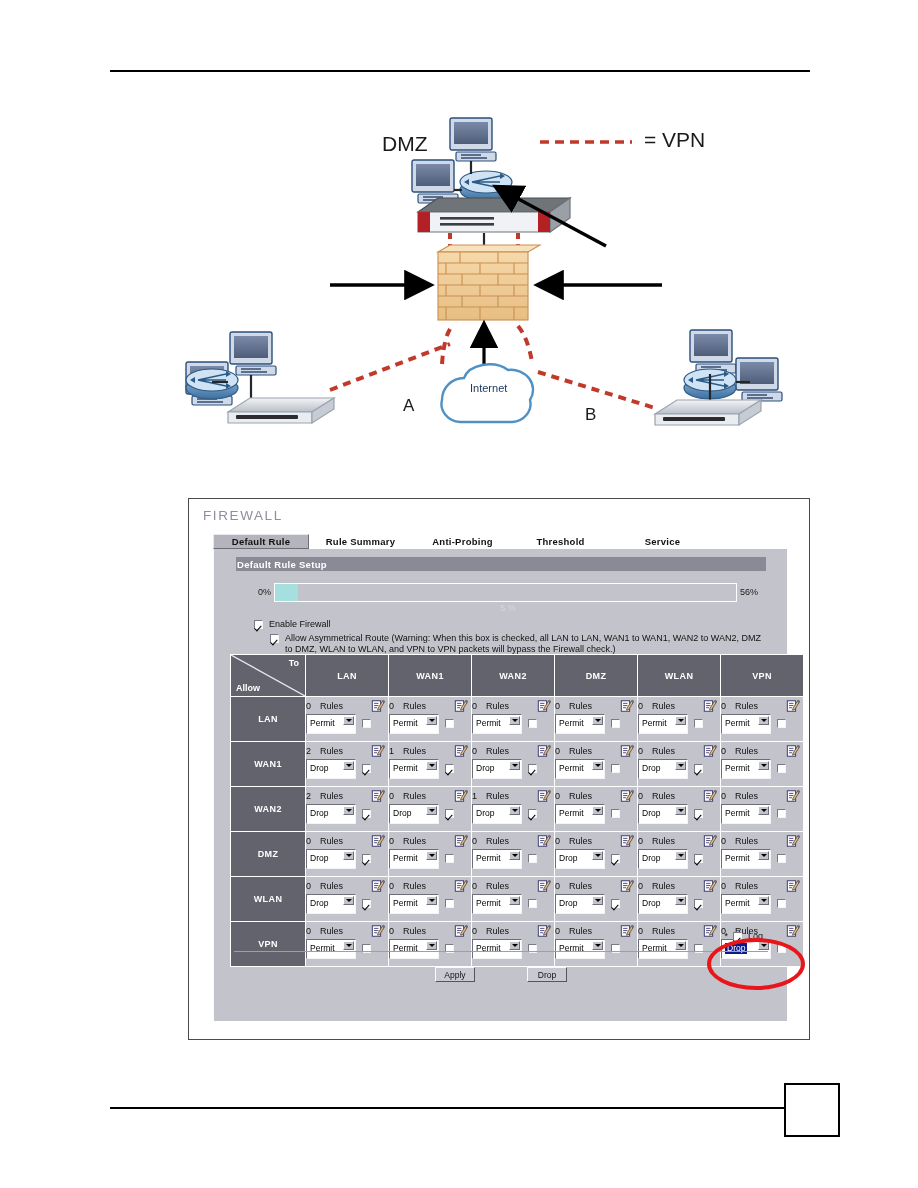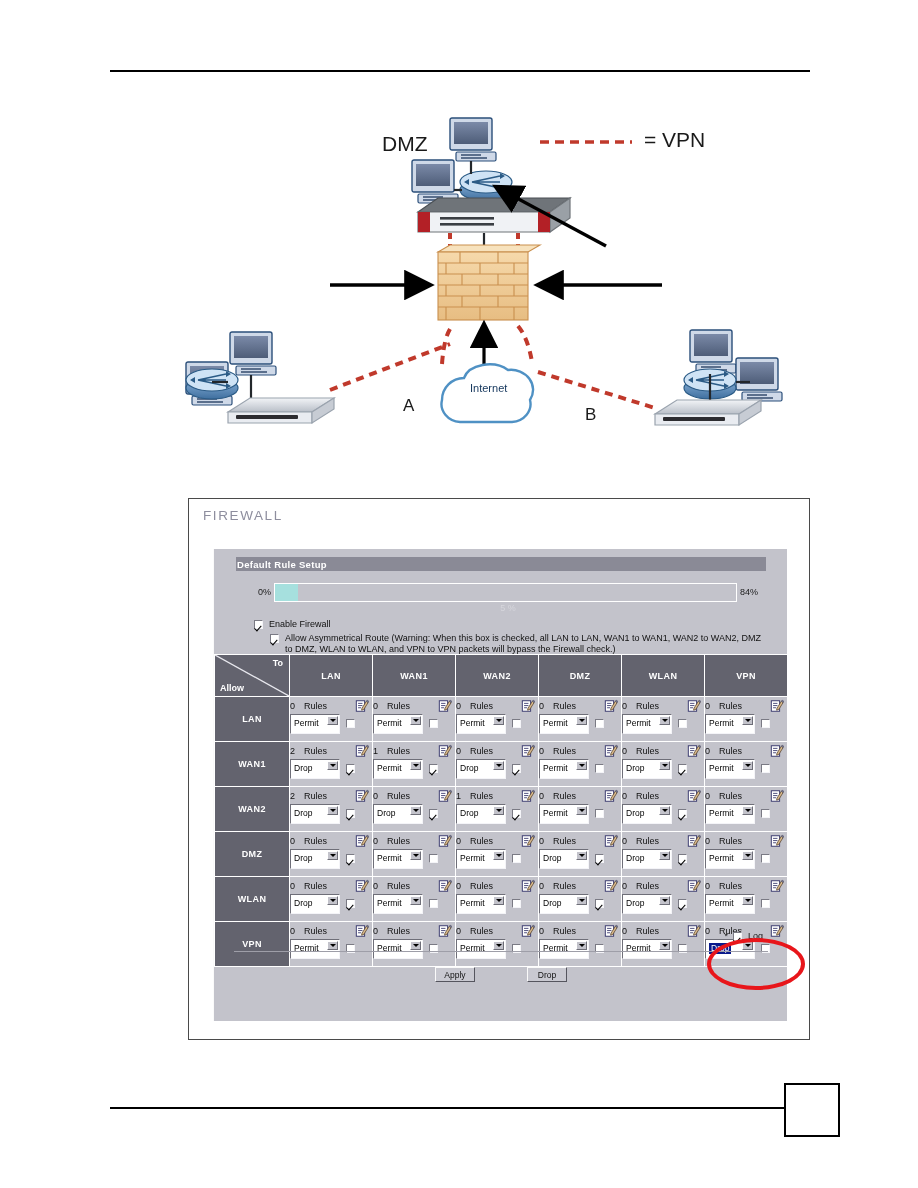--- a/index.html
+++ b/index.html
@@ -217,21 +217,21 @@
     width: 3px;
     height: 5.5px;
     border: solid #000000;
     border-width: 0 1.4px 1.4px 0;
     transform: rotate(42deg);
   }
 
   
   .matrix {
     position: absolute;
-    left: 0px;
+    left: 16px;
     top: 105px;
     width: 574px;
     border-collapse: collapse;
     table-layout: fixed;
   }
   .matrix td { padding: 0; }
 
   .mh {
     background: #63636e;
     color: #ffffff;
@@ -556,30 +556,38 @@
   <div class="fig-label lbl-dmz">DMZ</div>
   <div class="fig-label lbl-vpn">= VPN</div>
   <div class="fig-label lbl-a">A</div>
   <div class="fig-label lbl-b">B</div>
   <div class="fig-label lbl-inet">Internet</div>
 </div>
 
 <div class="ui-panel">
   <div class="ui-title">FIREWALL</div>
 
+  <div class="tabs">
+    <div class="tab tab-t0 active">Default Rule</div>
+    <div class="tab tab-t1">Rule Summary</div>
+    <div class="tab tab-t2">Anti-Probing</div>
+    <div class="tab tab-t3">Threshold</div>
+    <div class="tab tab-t4">Service</div>
+    <div class="tab-filler"></div>
+  </div>
 
   <div class="body-area">
     <div class="section-bar">Default Rule Setup</div>
 
     <div class="progress-row">
       <span class="pct-left">0%</span>
       <div class="progress-track">
         <div class="progress-fill" style="width: 5%; background: rgb(166, 224, 222);"></div>
       </div>
-      <span class="pct-right">84%</span>
+      <span class="pct-right">56%</span>
     </div>
     <div class="progress-caption">5 %</div>
 
     <div class="chk-row chk-enable">
       <span class="winbox checked"></span>
       <span>Enable Firewall</span>
     </div>
     <div class="chk-row chk-asym">
       <span class="winbox checked"></span>
       <span>Allow Asymmetrical Route (Warning: When this box is checked, all LAN to LAN, WAN1 to WAN1, WAN2 to WAN2, DMZ to DMZ, WLAN to WLAN, and VPN to VPN packets will bypass the Firewall check.)</span>

